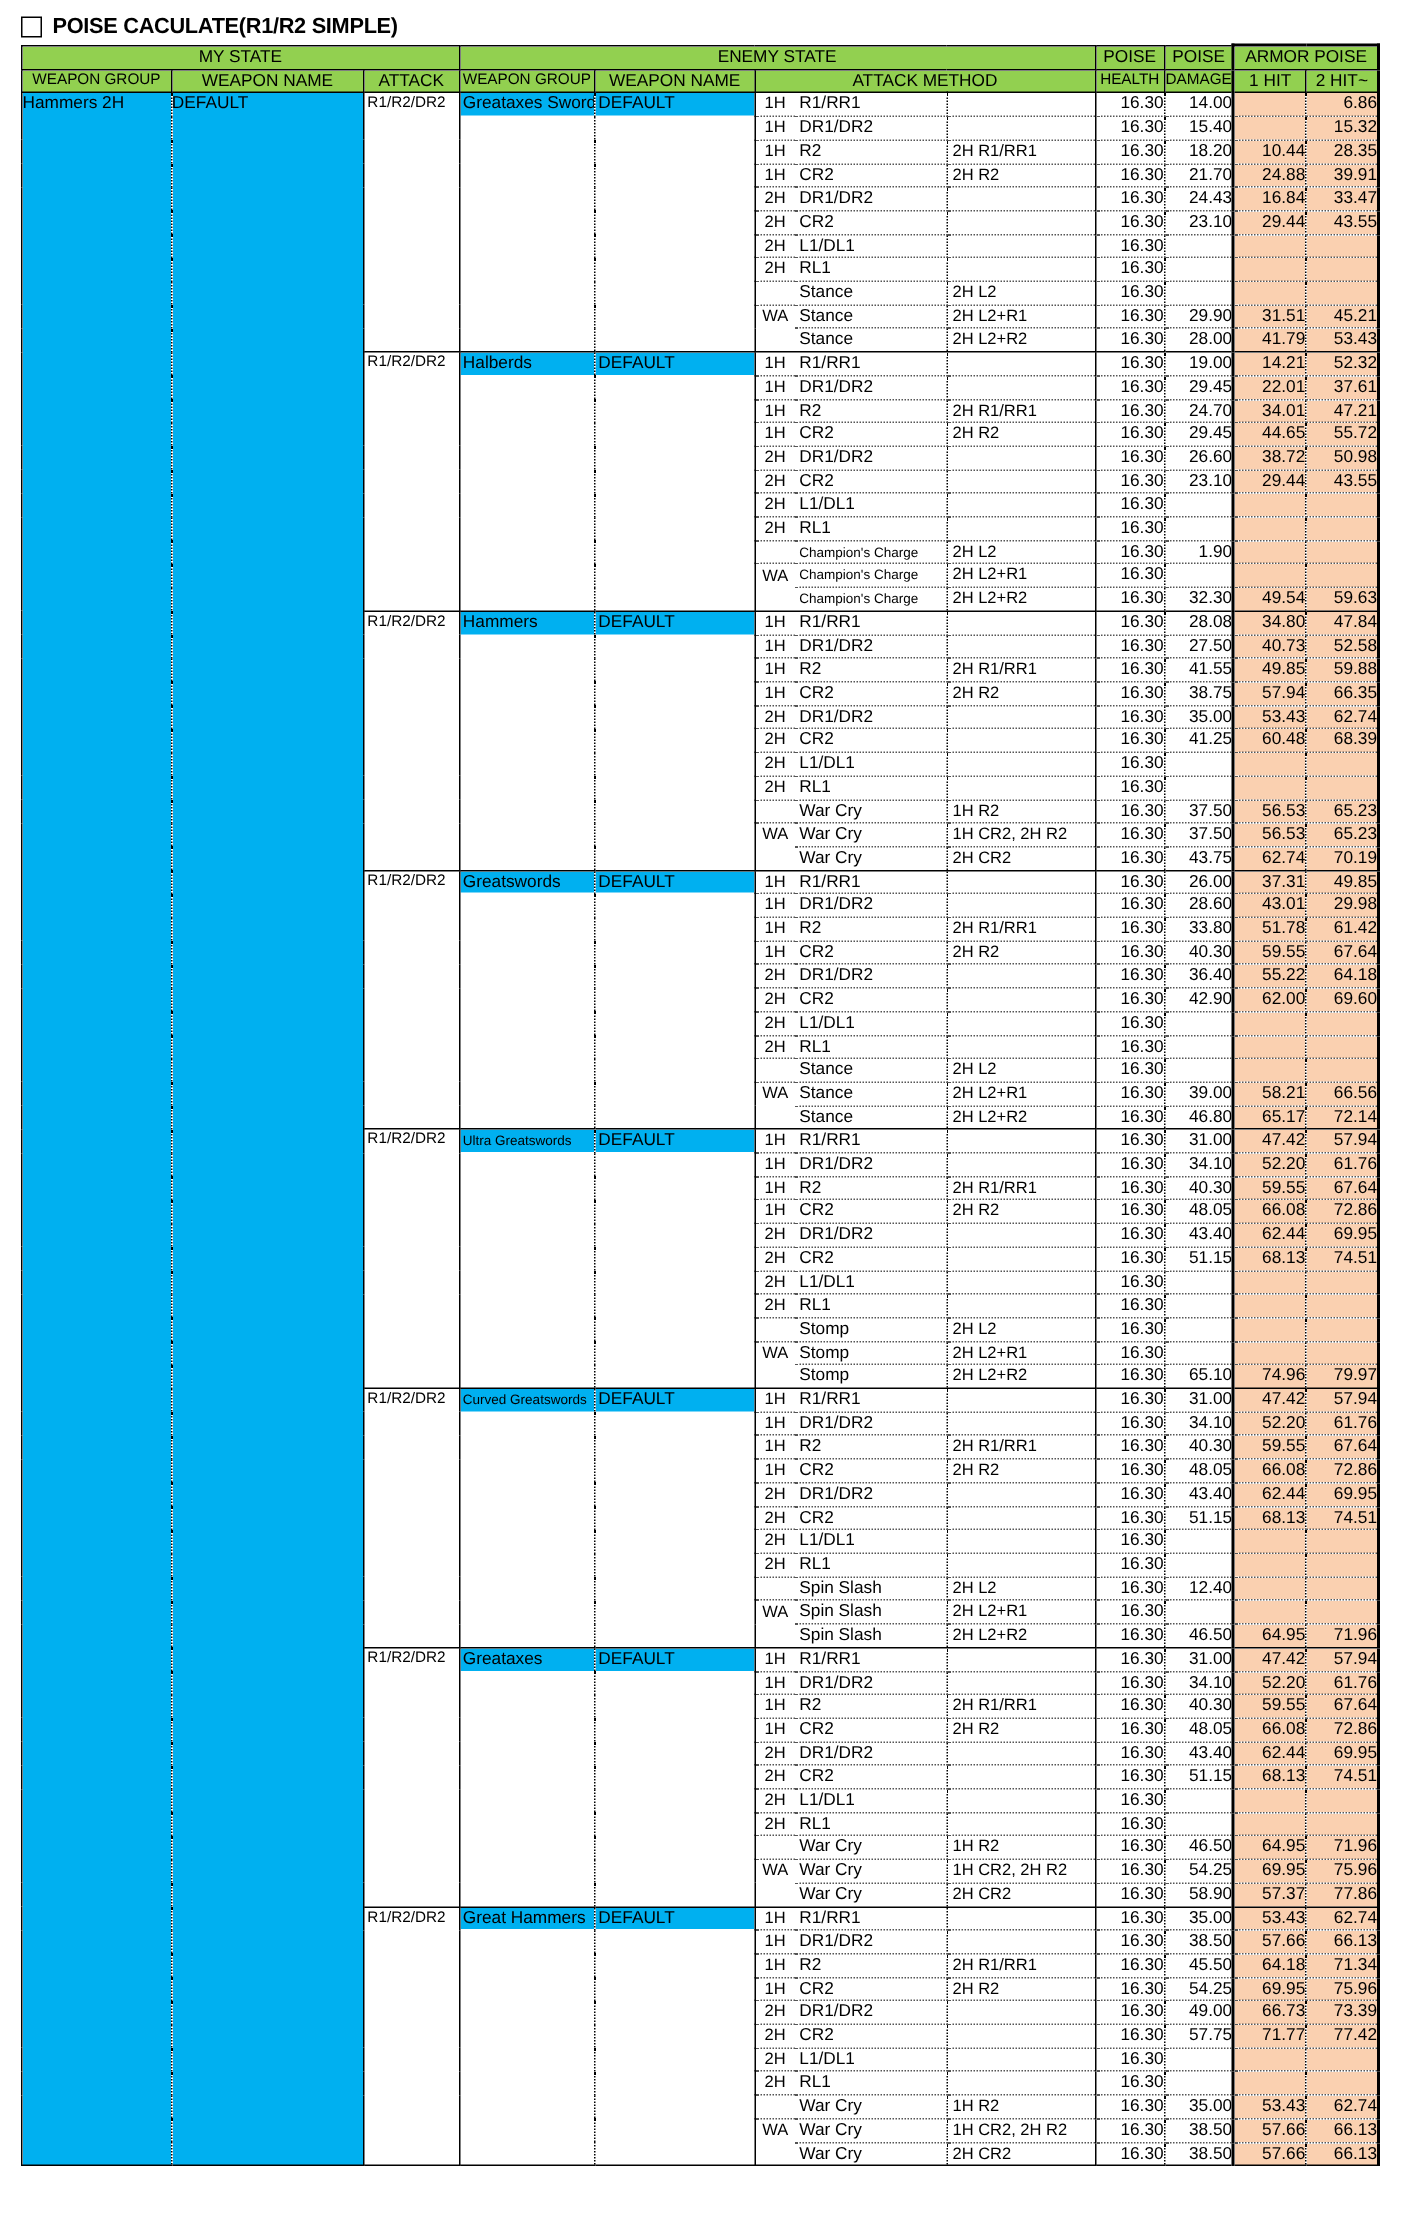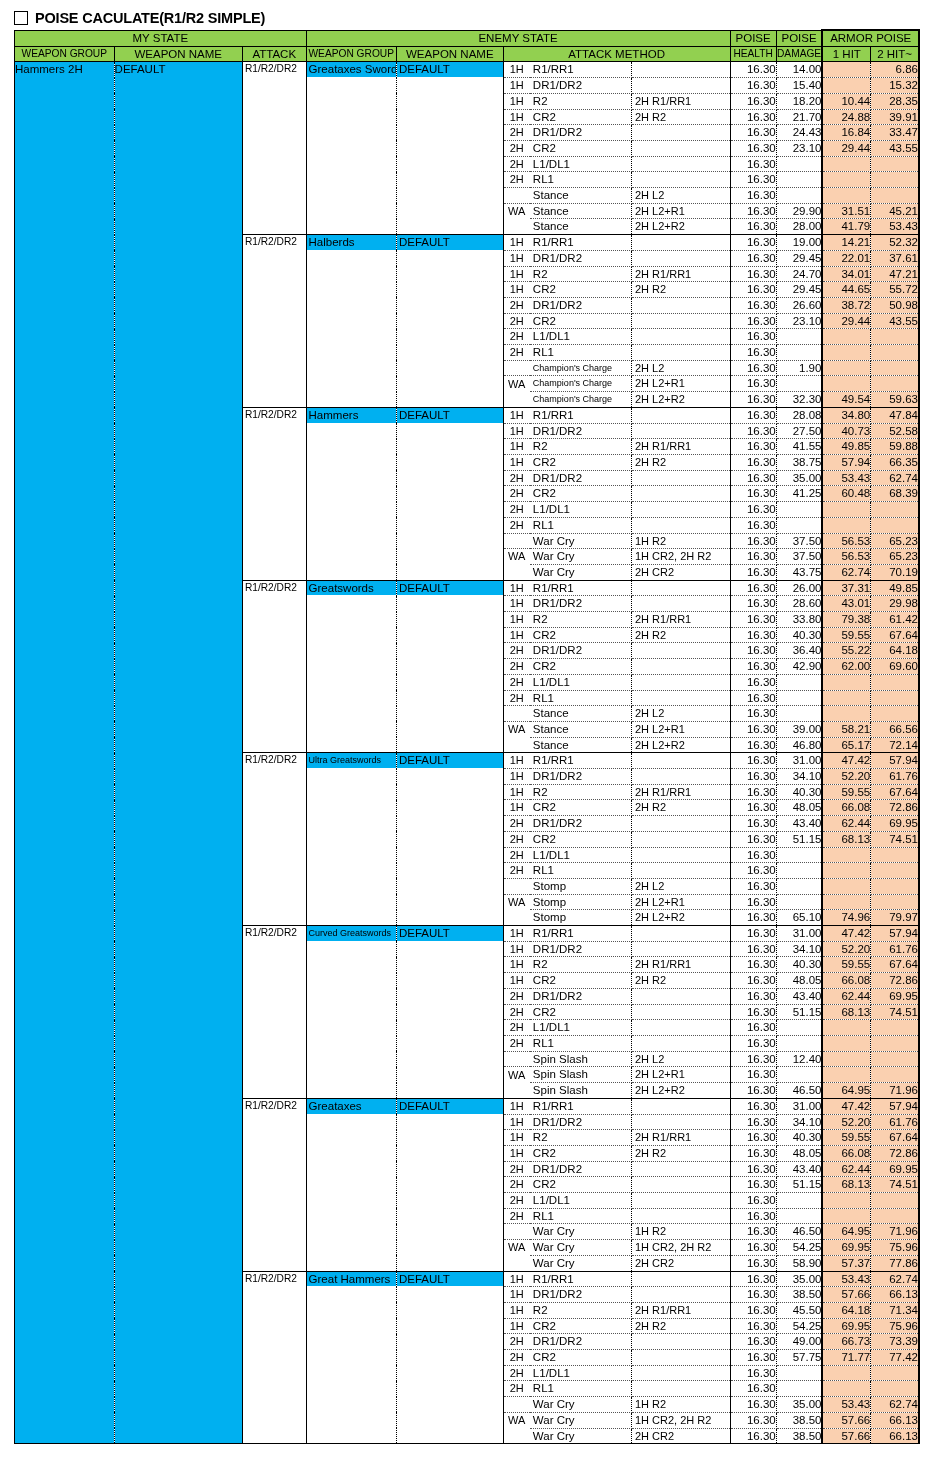--- a/index.html
+++ b/index.html
@@ -430,21 +430,21 @@
         <td class="c-right sol-r" style="border-bottom:1.2px dotted #555;">28.60</td>
         <td class="c-right peach dot-r thick-l" style="border-bottom:1.2px dotted #555;">43.01</td>
         <td class="c-right peach" style="border-bottom:1.2px dotted #555;border-right:2.2px solid #000;">29.98</td>
       </tr>
       <tr>
         <td class="c-center" style="border-bottom:1.2px dotted #555;font-size:11px;">1H</td>
         <td class="c-left dot-r" style="border-bottom:1.2px dotted #555;padding-left:3px;">R2</td>
         <td class="c-left sol-r" style="border-bottom:1.2px dotted #555;padding-left:3px;font-size:11px;">2H  R1/RR1</td>
         <td class="c-right dot-r" style="border-bottom:1.2px dotted #555;">16.30</td>
         <td class="c-right sol-r" style="border-bottom:1.2px dotted #555;">33.80</td>
-        <td class="c-right peach dot-r thick-l" style="border-bottom:1.2px dotted #555;">79.38</td>
+        <td class="c-right peach dot-r thick-l" style="border-bottom:1.2px dotted #555;">51.78</td>
         <td class="c-right peach" style="border-bottom:1.2px dotted #555;border-right:2.2px solid #000;">61.42</td>
       </tr>
       <tr>
         <td class="c-center" style="border-bottom:1.2px dotted #555;font-size:11px;">1H</td>
         <td class="c-left dot-r" style="border-bottom:1.2px dotted #555;padding-left:3px;">CR2</td>
         <td class="c-left sol-r" style="border-bottom:1.2px dotted #555;padding-left:3px;font-size:11px;">2H  R2</td>
         <td class="c-right dot-r" style="border-bottom:1.2px dotted #555;">16.30</td>
         <td class="c-right sol-r" style="border-bottom:1.2px dotted #555;">40.30</td>
         <td class="c-right peach dot-r thick-l" style="border-bottom:1.2px dotted #555;">59.55</td>
         <td class="c-right peach" style="border-bottom:1.2px dotted #555;border-right:2.2px solid #000;">67.64</td>

